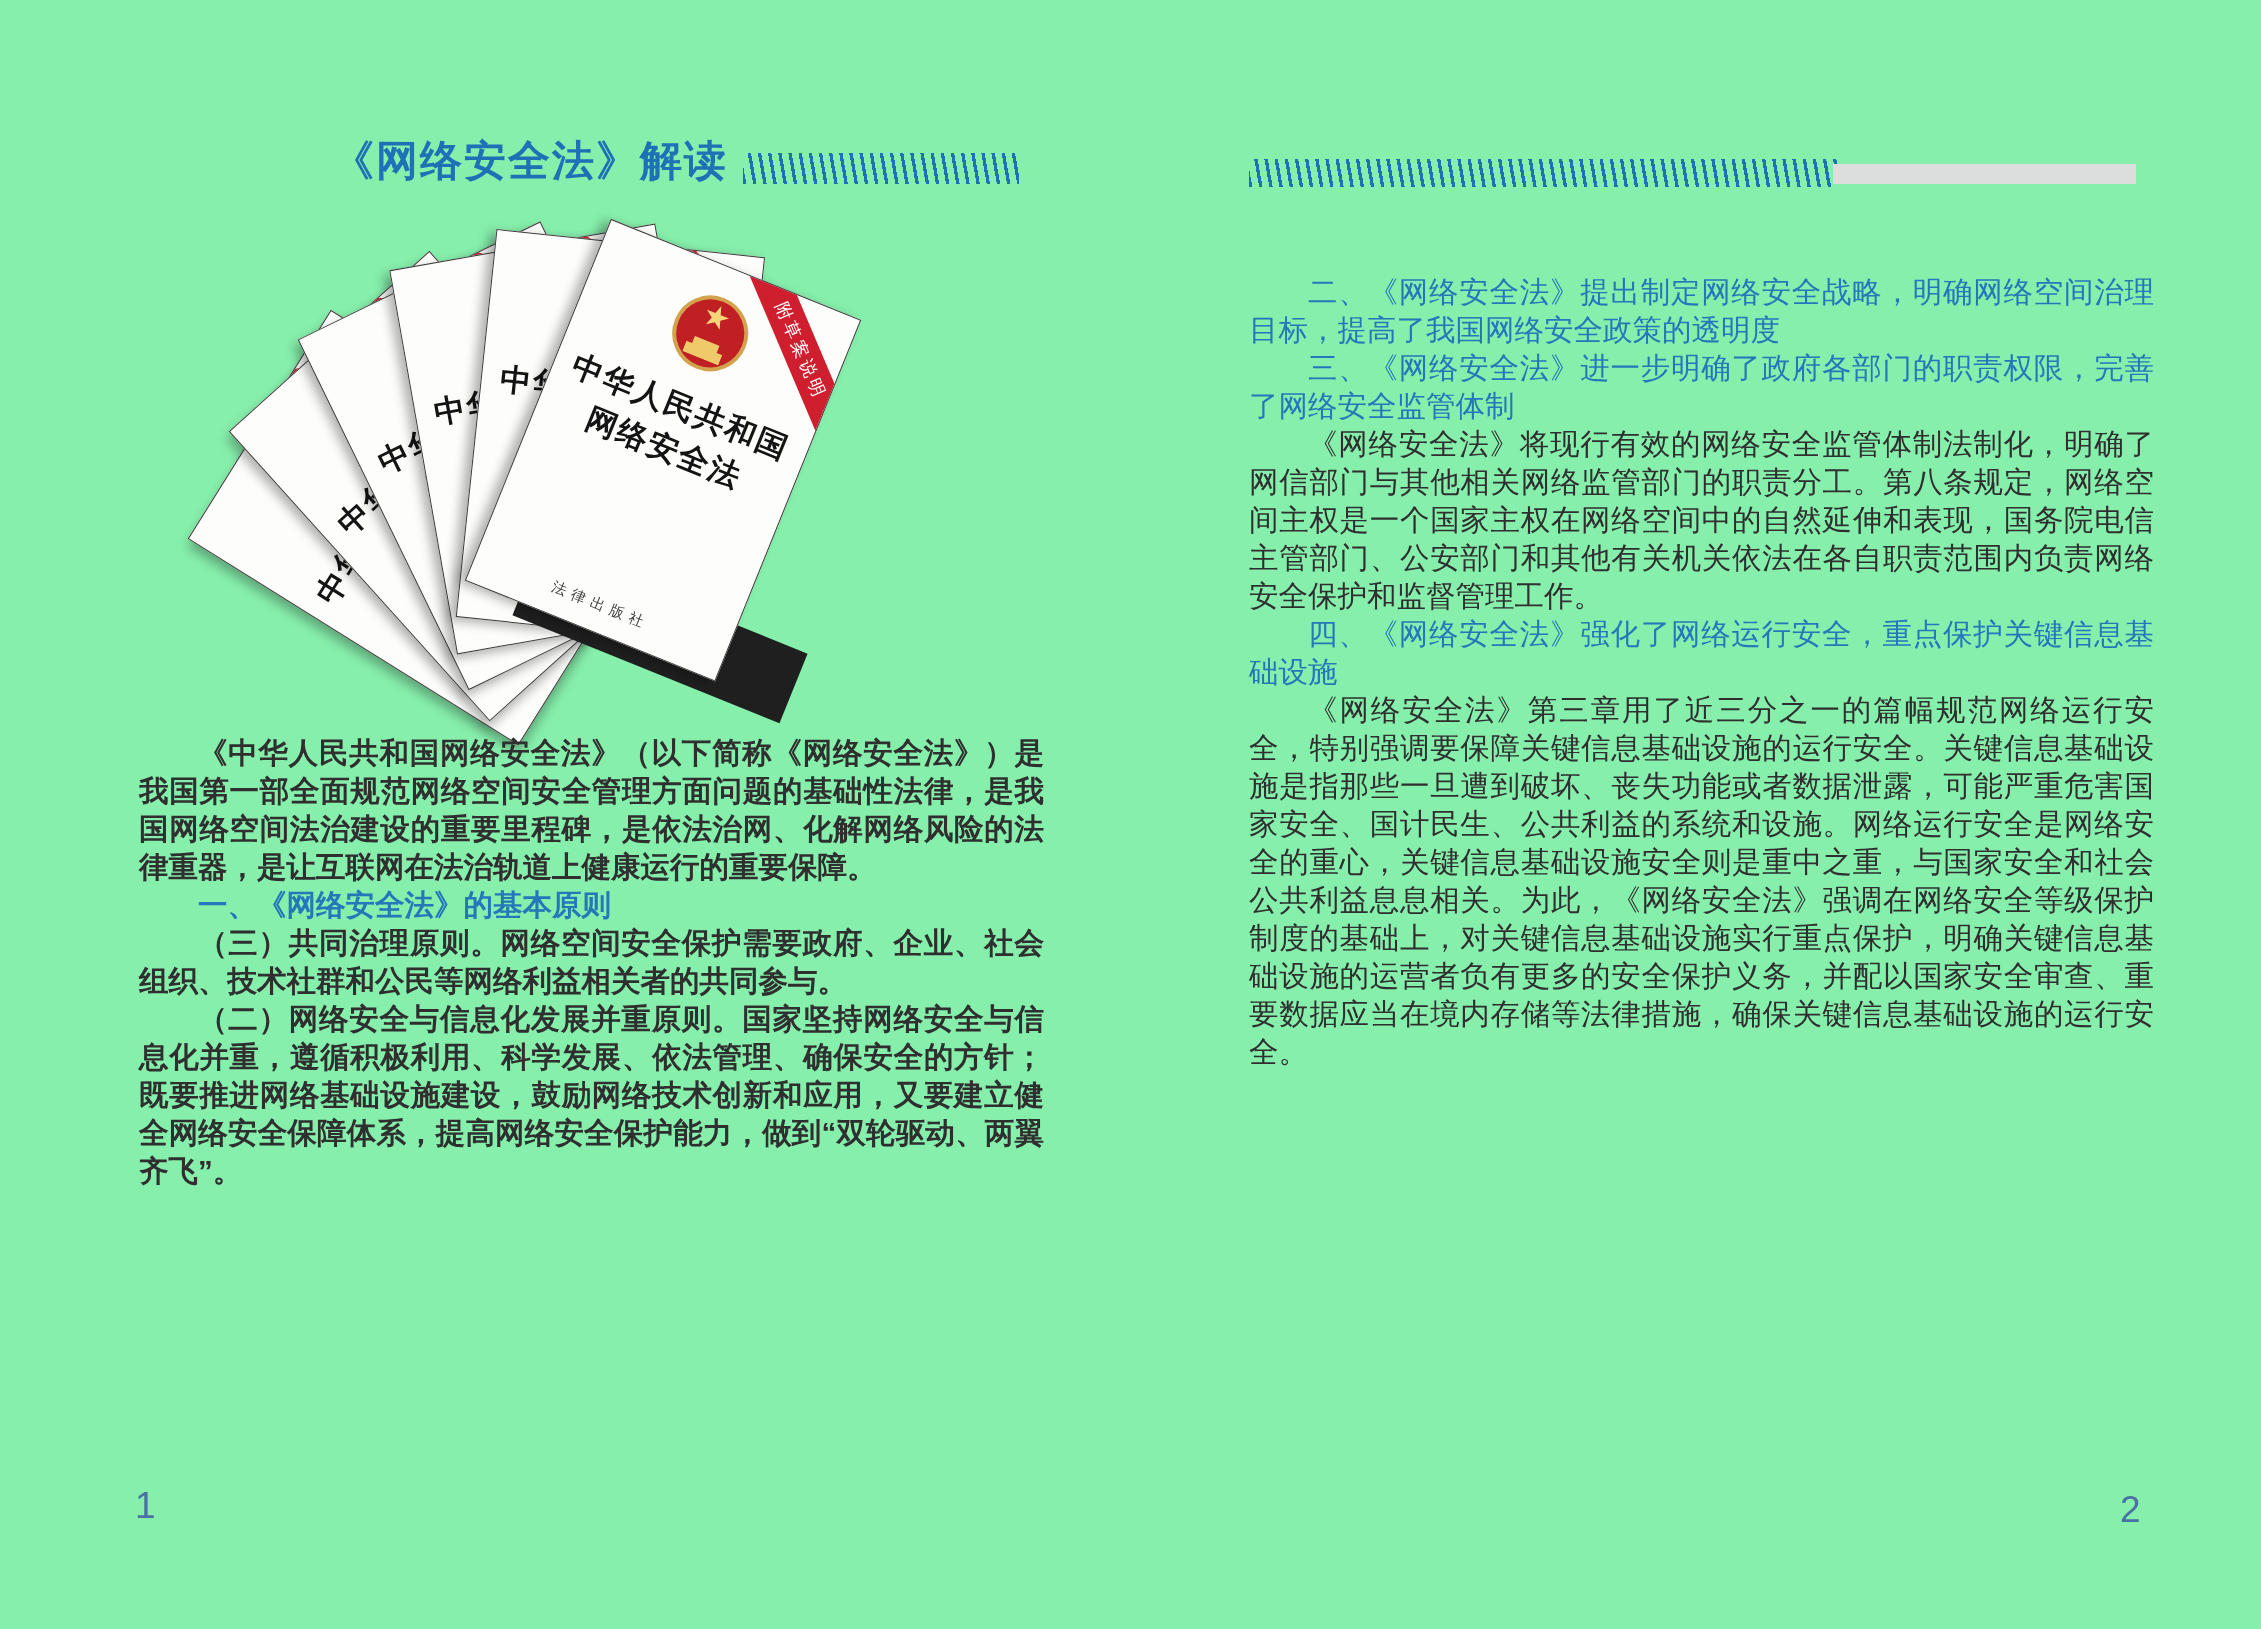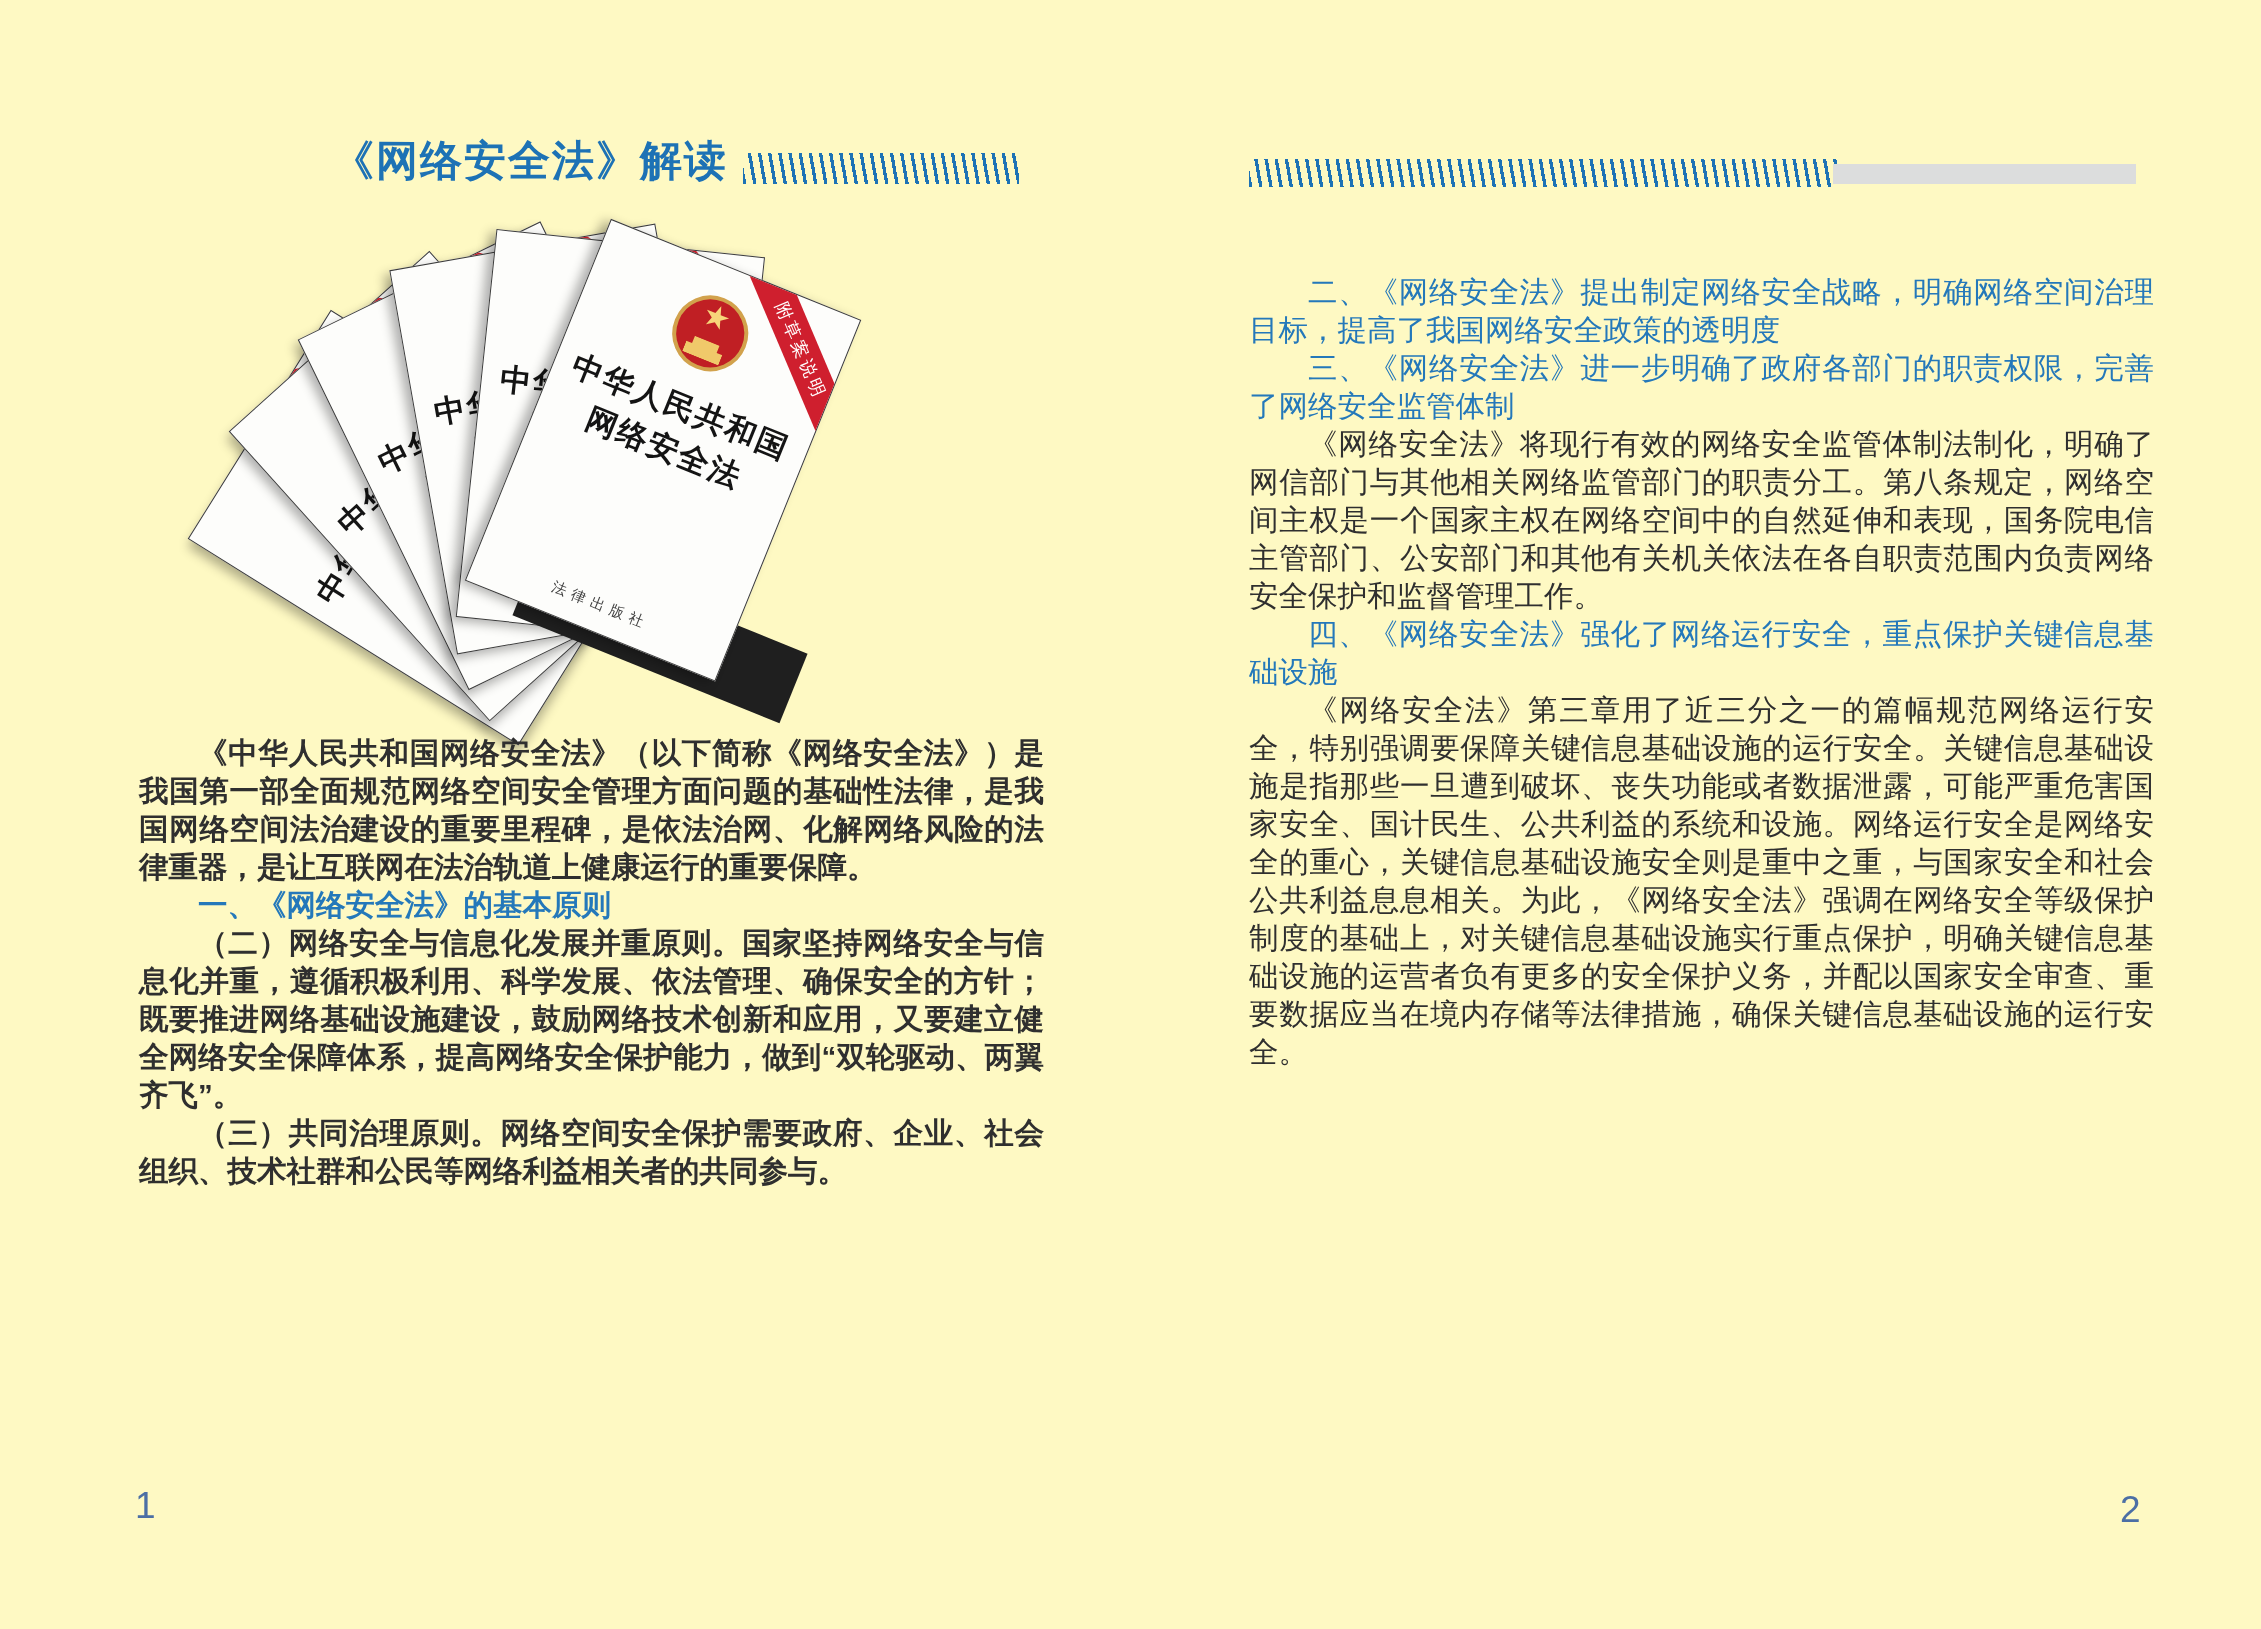--- a/index.html
+++ b/index.html
@@ -1,17 +1,17 @@
 <!DOCTYPE html>
 <html style="font-size:10.7px"><head>
 <meta charset="utf-8">
 <style>
   html,body { margin:0; padding:0; background:#e8e8e8; }
   .canvas {
-    position:relative; width:2261px; height:1629px; background:#fef9c3;
+    position:relative; width:2261px; height:1629px; background:#86efac;
     overflow:hidden; font-family:"Liberation Sans", sans-serif;
   }
   .page { position:absolute; top:0; height:1629px; }
   .page-left  { left:0;      width:1130px; }
   .page-right { left:1130px; width:1131px; }
 
   
   .doc-title {
     position:absolute; left:332px; top:133px;
     font-size:42px; font-weight:bold; color:#1d72b5; letter-spacing:2px;
@@ -164,22 +164,22 @@
             <div>网络安全法</div>
           </div>
           <div class="ribbon">附草案说明</div>
           <div class="publisher">法律出版社</div>
         </div>
       </div>
 
     <div class="text-col text-col-left" id="left-blocks">
         <p class="body">《中华人民共和国网络安全法》（以下简称《网络安全法》）是我国第一部全面规范网络空间安全管理方面问题的基础性法律，是我国网络空间法治建设的重要里程碑，是依法治网、化解网络风险的法律重器，是让互联网在法治轨道上健康运行的重要保障。</p>
         <p class="heading">一、《网络安全法》的基本原则</p>
+        <p class="body">（三）共同治理原则。网络空间安全保护需要政府、企业、社会组织、技术社群和公民等网络利益相关者的共同参与。</p>
         <p class="body">（二）网络安全与信息化发展并重原则。国家坚持网络安全与信息化并重，遵循积极利用、科学发展、依法管理、确保安全的方针；既要推进网络基础设施建设，鼓励网络技术创新和应用，又要建立健全网络安全保障体系，提高网络安全保护能力，做到“双轮驱动、两翼齐飞”。</p>
-        <p class="body">（三）共同治理原则。网络空间安全保护需要政府、企业、社会组织、技术社群和公民等网络利益相关者的共同参与。</p>
       </div>
 
     <div class="pagenum pagenum-left">1</div>
   </div>
 
   <div class="page page-right">
 
     <div class="hdr-slashes slashes"></div>
     <div class="hdr-graybar"></div>
 

